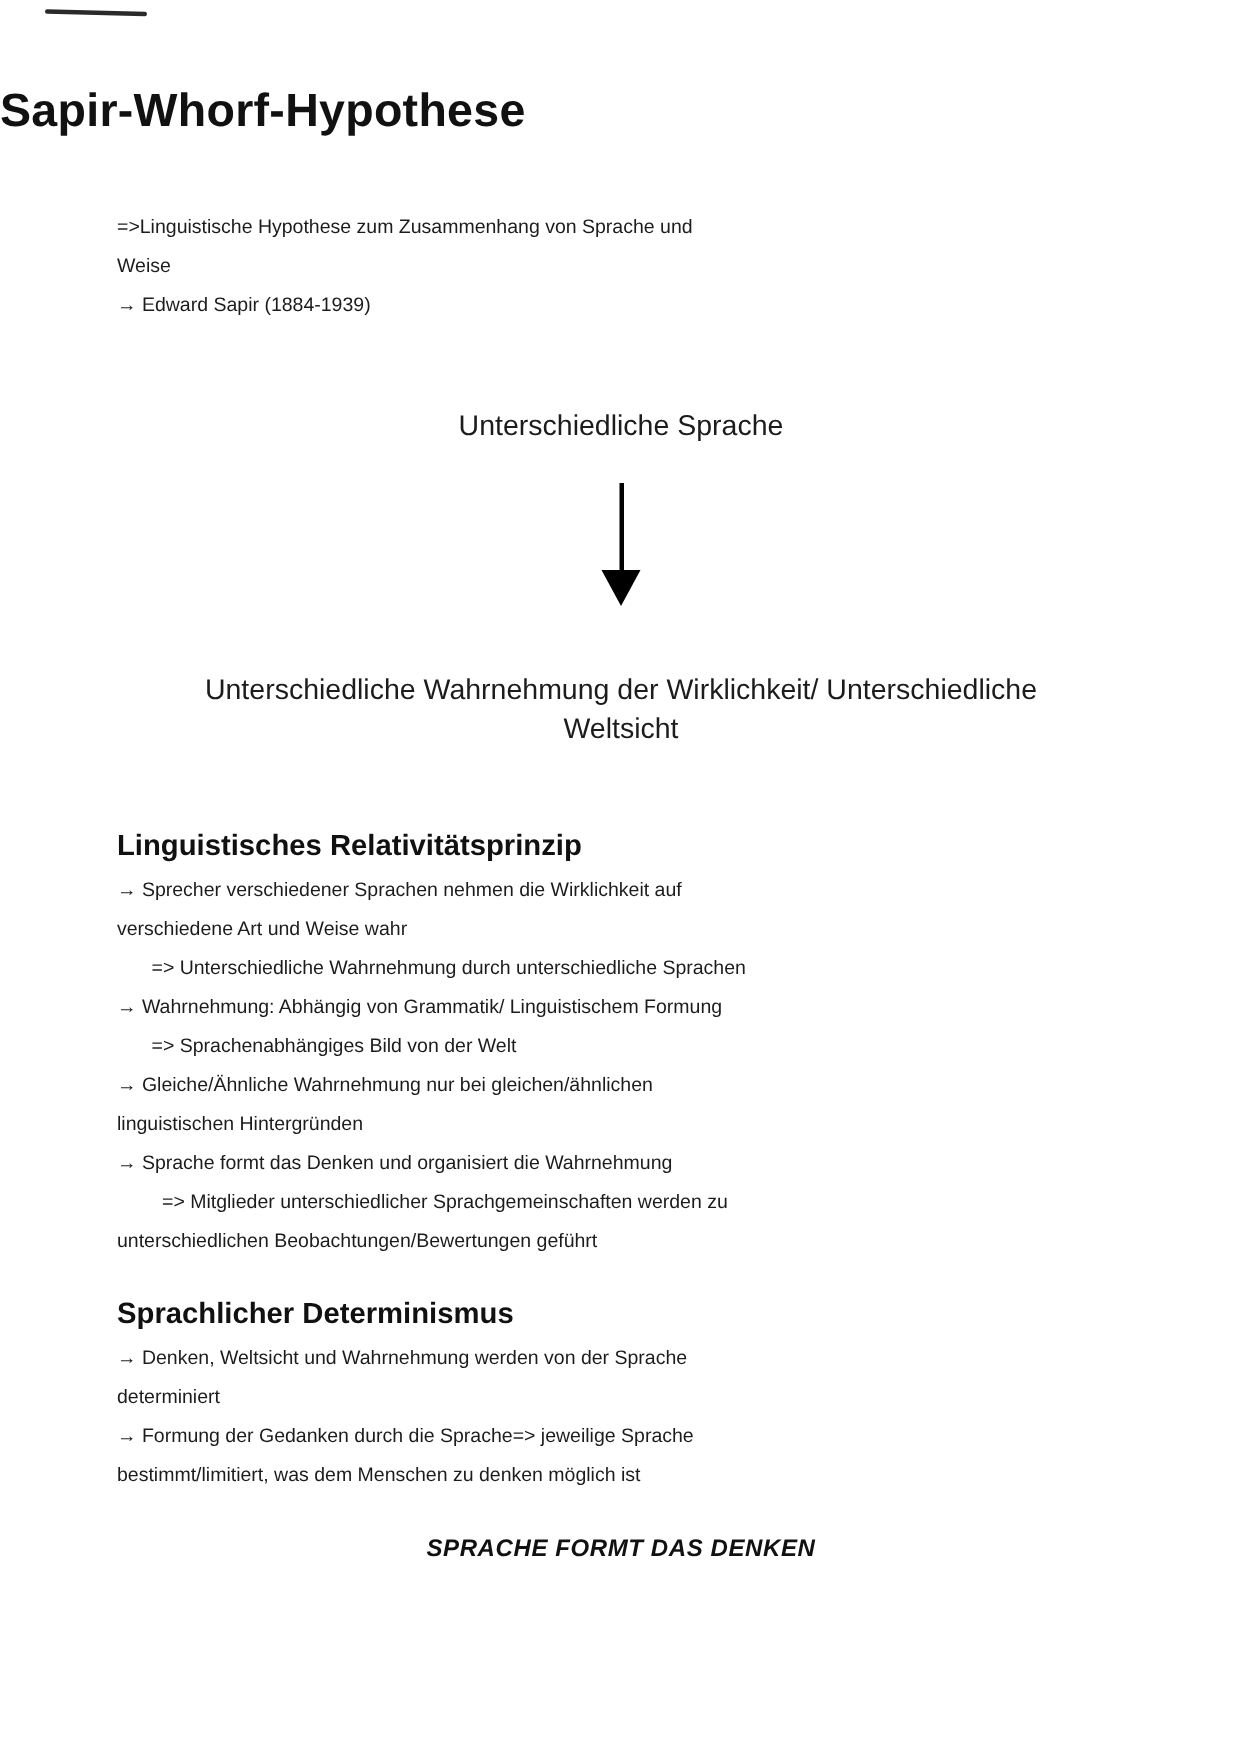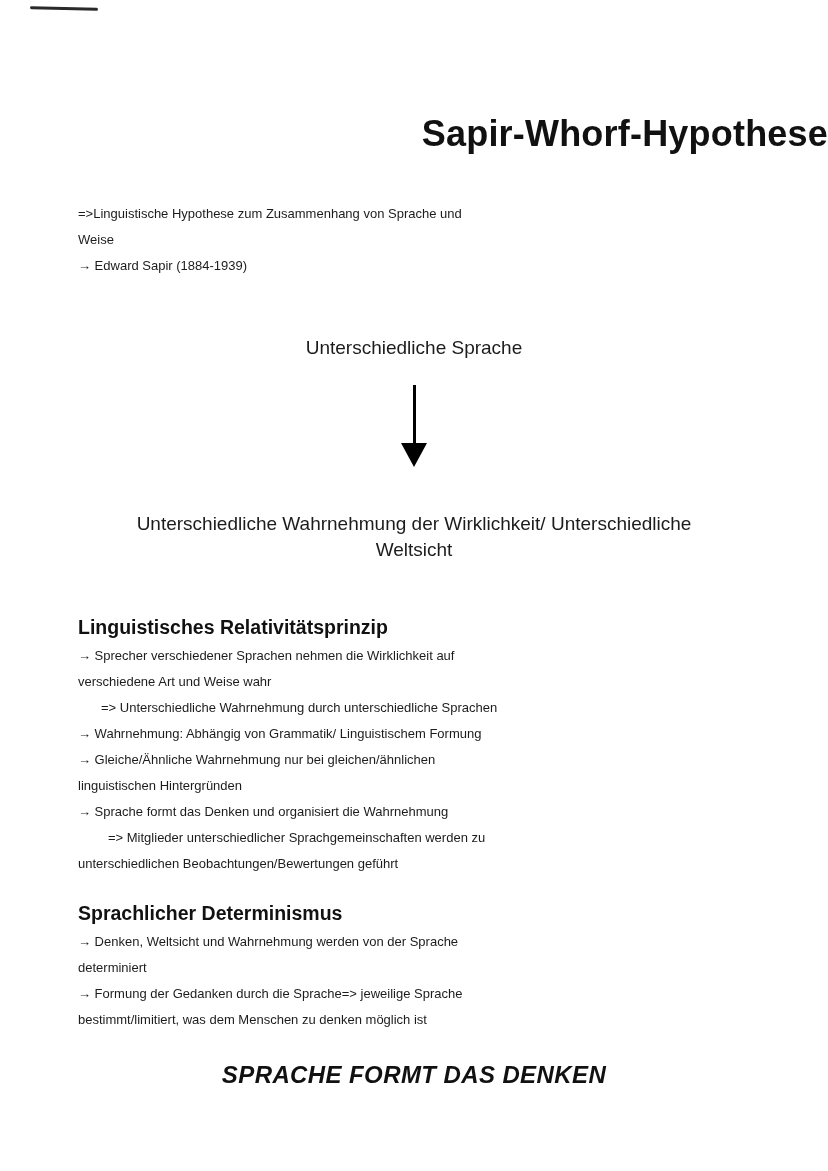--- a/index.html
+++ b/index.html
@@ -22,23 +22,23 @@
     top: 7px;
     left: 30px;
     width: 68px;
     height: 3px;
     background: #2a2a2a;
     transform: rotate(1.5deg);
     border-radius: 2px;
   }
   .title {
     margin: 0;
-    padding-top: 113px;
-    text-align: right;
-    font-size: 36px;
+    padding-top: 56px;
+    text-align: left;
+    font-size: 31px;
     font-weight: 700;
     letter-spacing: 0.2px;
     color: #111;
   }
   .content {
     padding: 0 78px;
   }
   .intro {
     margin-top: 46px;
   }
@@ -89,21 +89,21 @@
   }
   .section-heading.second {
     margin-top: 22px;
   }
   .section-body {
     margin-top: 2px;
   }
   .footer-slogan {
     margin-top: 28px;
     text-align: center;
-    font-size: 24px;
+    font-size: 16px;
     font-weight: 700;
     font-style: italic;
     letter-spacing: 0.4px;
     color: #111;
   }
 </style>
 </head>
 <body>
 
 <div class="page">
@@ -131,20 +131,21 @@
       <div>Unterschiedliche Wahrnehmung der Wirklichkeit/ Unterschiedliche</div>
       <div>Weltsicht</div>
     </div>
 
     <h2 class="section-heading">Linguistisches Relativitätsprinzip</h2>
     <div class="section-body">
       <div class="line">→ Sprecher verschiedener Sprachen nehmen die Wirklichkeit auf</div>
       <div class="line">verschiedene Art und Weise wahr</div>
       <div class="line ind1">=&gt; Unterschiedliche Wahrnehmung durch unterschiedliche Sprachen</div>
       <div class="line">→ Wahrnehmung: Abhängig von Grammatik/ Linguistischem Formung</div>
+      <div class="line ind1">=&gt; Sprachenabhängiges Bild von der Welt</div>
       <div class="line">→ Gleiche/Ähnliche Wahrnehmung nur bei gleichen/ähnlichen</div>
       <div class="line">linguistischen Hintergründen</div>
       <div class="line">→ Sprache formt das Denken und organisiert die Wahrnehmung</div>
       <div class="line ind2">=&gt; Mitglieder unterschiedlicher Sprachgemeinschaften werden zu</div>
       <div class="line">unterschiedlichen Beobachtungen/Bewertungen geführt</div>
     </div>
 
     <h2 class="section-heading second">Sprachlicher Determinismus</h2>
     <div class="section-body">
       <div class="line">→ Denken, Weltsicht und Wahrnehmung werden von der Sprache</div>

